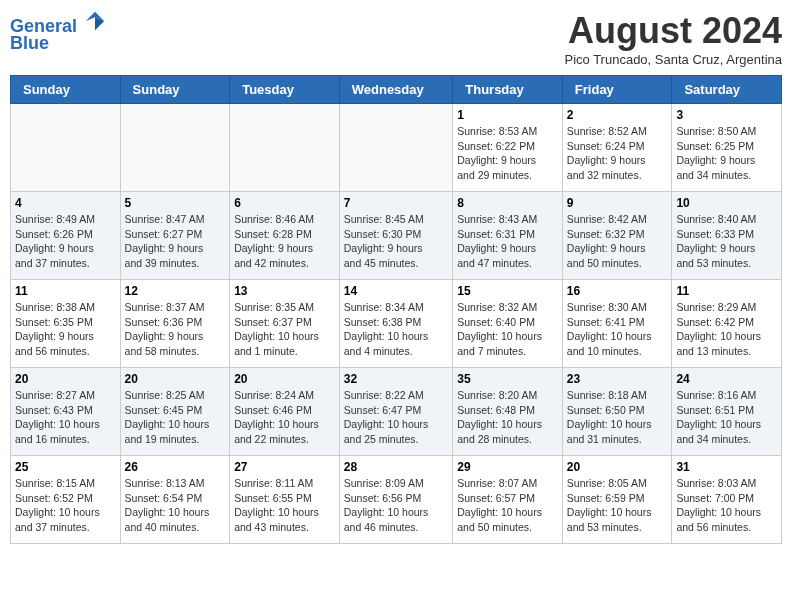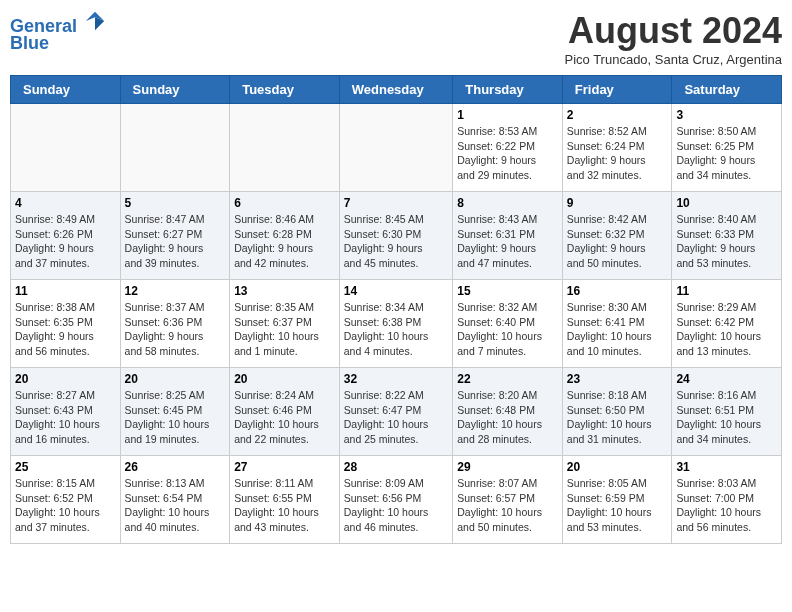--- a/index.html
+++ b/index.html
@@ -214,21 +214,21 @@
         </td>
         <td>
           <span class="day-num">20</span>
           <div class="cell-content">Sunrise: 8:24 AM<br>Sunset: 6:46 PM<br>Daylight: 10 hours<br>and 22 minutes.</div>
         </td>
         <td>
           <span class="day-num">32</span>
           <div class="cell-content">Sunrise: 8:22 AM<br>Sunset: 6:47 PM<br>Daylight: 10 hours<br>and 25 minutes.</div>
         </td>
         <td>
-          <span class="day-num">22</span>
+          <span class="day-num">35</span>
           <div class="cell-content">Sunrise: 8:20 AM<br>Sunset: 6:48 PM<br>Daylight: 10 hours<br>and 28 minutes.</div>
         </td>
         <td>
           <span class="day-num">23</span>
           <div class="cell-content">Sunrise: 8:18 AM<br>Sunset: 6:50 PM<br>Daylight: 10 hours<br>and 31 minutes.</div>
         </td>
         <td>
           <span class="day-num">24</span>
           <div class="cell-content">Sunrise: 8:16 AM<br>Sunset: 6:51 PM<br>Daylight: 10 hours<br>and 34 minutes.</div>
         </td>

